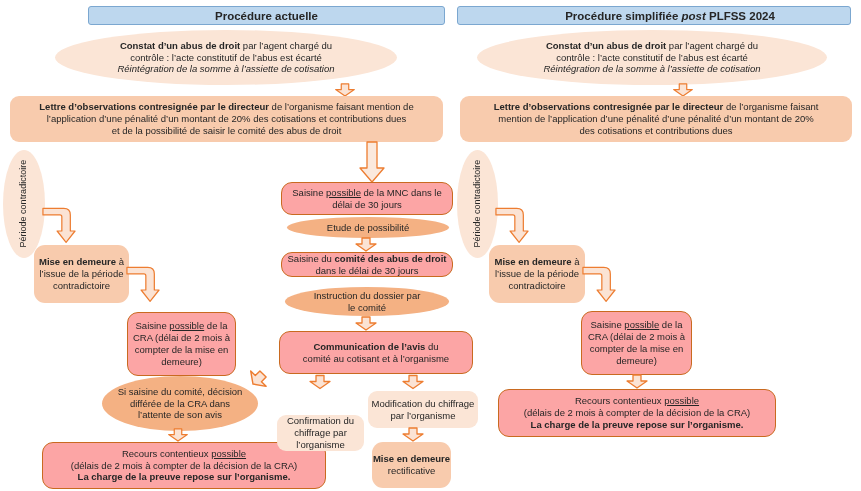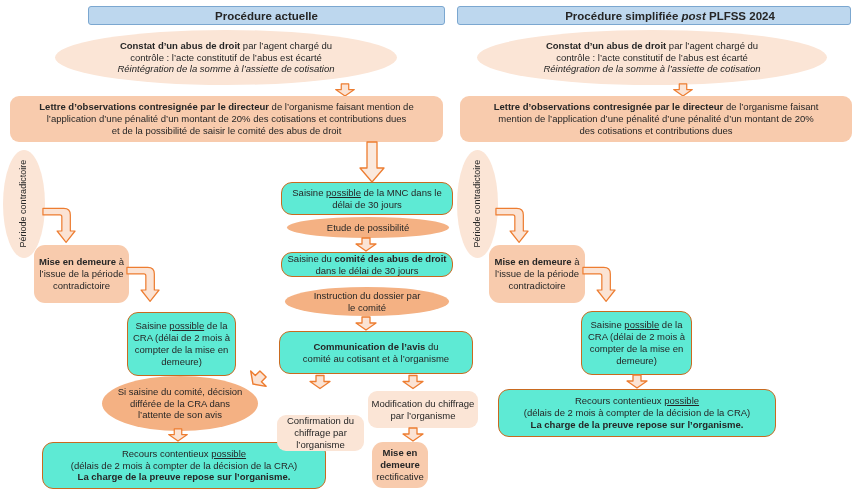--- a/index.html
+++ b/index.html
@@ -10,21 +10,21 @@
   .abs{position:absolute;box-sizing:border-box;}
   .ctr{display:flex;flex-direction:column;align-items:center;justify-content:center;text-align:center;}
   .hdr{
     background:#BDD7EE;border:1.6px solid #7BA7D0;border-radius:3px;
     font-weight:bold;font-size:11.5px;
   }
   .ell{background:#FBE5D6;border-radius:50%;font-size:9.5px;line-height:1.24;}
   .ell-med{background:#F4B183;}
   .box{border-radius:9px;font-size:9.5px;line-height:1.24;padding:2px 0;}
   .box-med{background:#F8CBAD;}
-  .box-dark{background:#5eead4;border:1.2px solid #C96A20;text-align:center;}
+  .box-dark{background:#fca5a5;border:1.2px solid #C96A20;text-align:center;}
   .box-light{background:#FBE5D6;}
   .it{font-style:italic;}
   b{font-weight:bold;}
   .u{text-decoration:underline;}
   .vlabel{transform:rotate(-90deg);width:100px;text-align:center;font-size:9px;line-height:1.25;}
   svg{display:block;}
 </style>
 </head>
 <body>
 
@@ -132,21 +132,21 @@
   </div>
 
   <div class="abs ctr box box-light" style="left:368px;top:391px;width:110px;height:37px;">
     <div>Modification du chiffrage par l’organisme</div>
   </div>
 
   <svg class="abs" style="left:402px;top:427px;" width="22" height="15" viewBox="0 0 22 15">
     <path d="M7 1 L15 1 L15 7 L21 7 L11 14 L1 7 L7 7 Z" fill="#FBE3D4" stroke="#ED7D31" stroke-width="1.3" stroke-linejoin="round"></path>
   </svg>
 
-  <div class="abs ctr box box-med" style="left:372px;top:442px;width:56px;height:46px;border-radius:11px;">
+  <div class="abs ctr box box-med" style="left:372px;top:442px;width:79px;height:46px;border-radius:11px;">
     <div><b>Mise en demeure</b><span> rectificative</span></div>
   </div>
 
   <div class="abs ctr hdr" style="left:457px;top:6px;width:394px;height:19px;padding-left:32px;">
     <div><span>Procédure simplifiée </span><span class="it">post</span><span> PLFSS 2024</span></div>
   </div>
 
   <div class="abs ctr ell" style="left:477px;top:30px;width:350px;height:55px;">
     <div><b>Constat d’un abus de droit</b><span> par l’agent chargé du</span></div>
     <div>contrôle : l’acte constitutif de l’abus est écarté</div>

